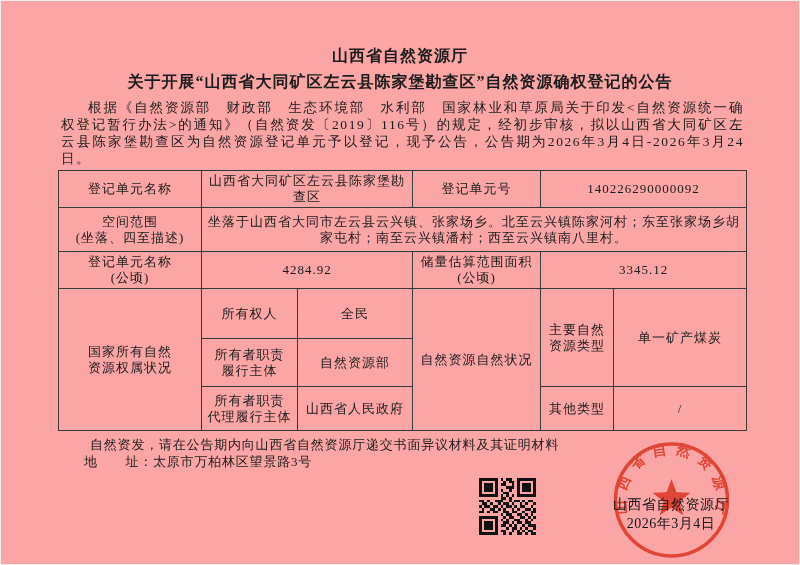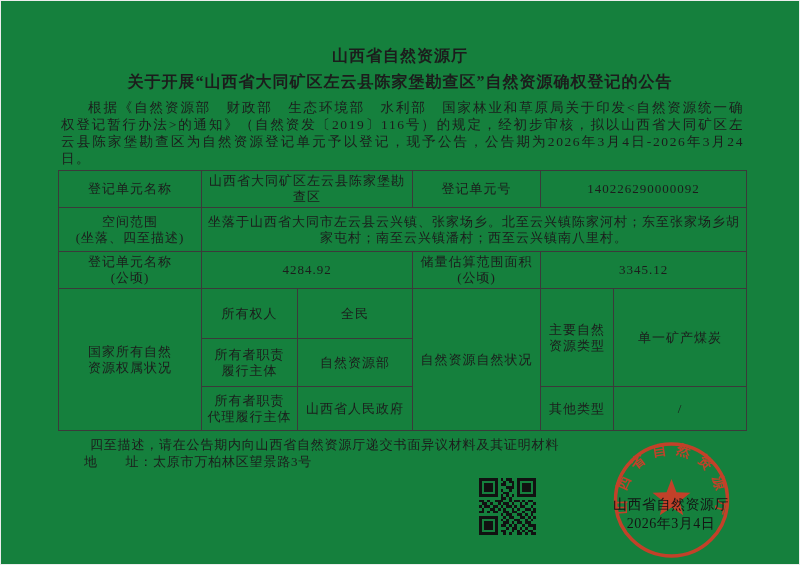--- a/index.html
+++ b/index.html
@@ -3,21 +3,21 @@
 <meta charset="utf-8">
 <style>
   html,body { margin:0; padding:0; background:#ffffff; }
   body {
     width:800px; height:565px;
     font-family:"Liberation Serif","DejaVu Serif",serif;
     color:#1c1c1c;
   }
   .page {
     position:relative; width:800px; height:565px;
-    box-sizing:border-box; background:#15803d;
+    box-sizing:border-box; background:#fca5a5;
     border:1px solid #ededed; overflow:hidden;
   }
   .titles {
     padding-top:42px; text-align:center;
     font-weight:bold; font-size:16px; line-height:26px;
     letter-spacing:1px;
   }
   .intro {
     margin:4px 55px 0 60px;
     font-size:13.5px; line-height:17px;
@@ -117,21 +117,21 @@
         <td class="pre">所有者职责
 代理履行主体</td>
         <td>山西省人民政府</td>
         <td>其他类型</td>
         <td>/</td>
       </tr>
     </tbody>
   </table>
 
   <div class="footer">
-    <div class="fl1">四至描述，请在公告期内向山西省自然资源厅递交书面异议材料及其证明材料</div>
+    <div class="fl1">自然资发，请在公告期内向山西省自然资源厅递交书面异议材料及其证明材料</div>
     <div>地　　址：太原市万柏林区望景路3号</div>
   </div>
 
   <div class="qr" id="qr">
       <span class="on"></span>
       <span class="on"></span>
       <span class="on"></span>
       <span class="on"></span>
       <span class="on"></span>
       <span class="on"></span>

